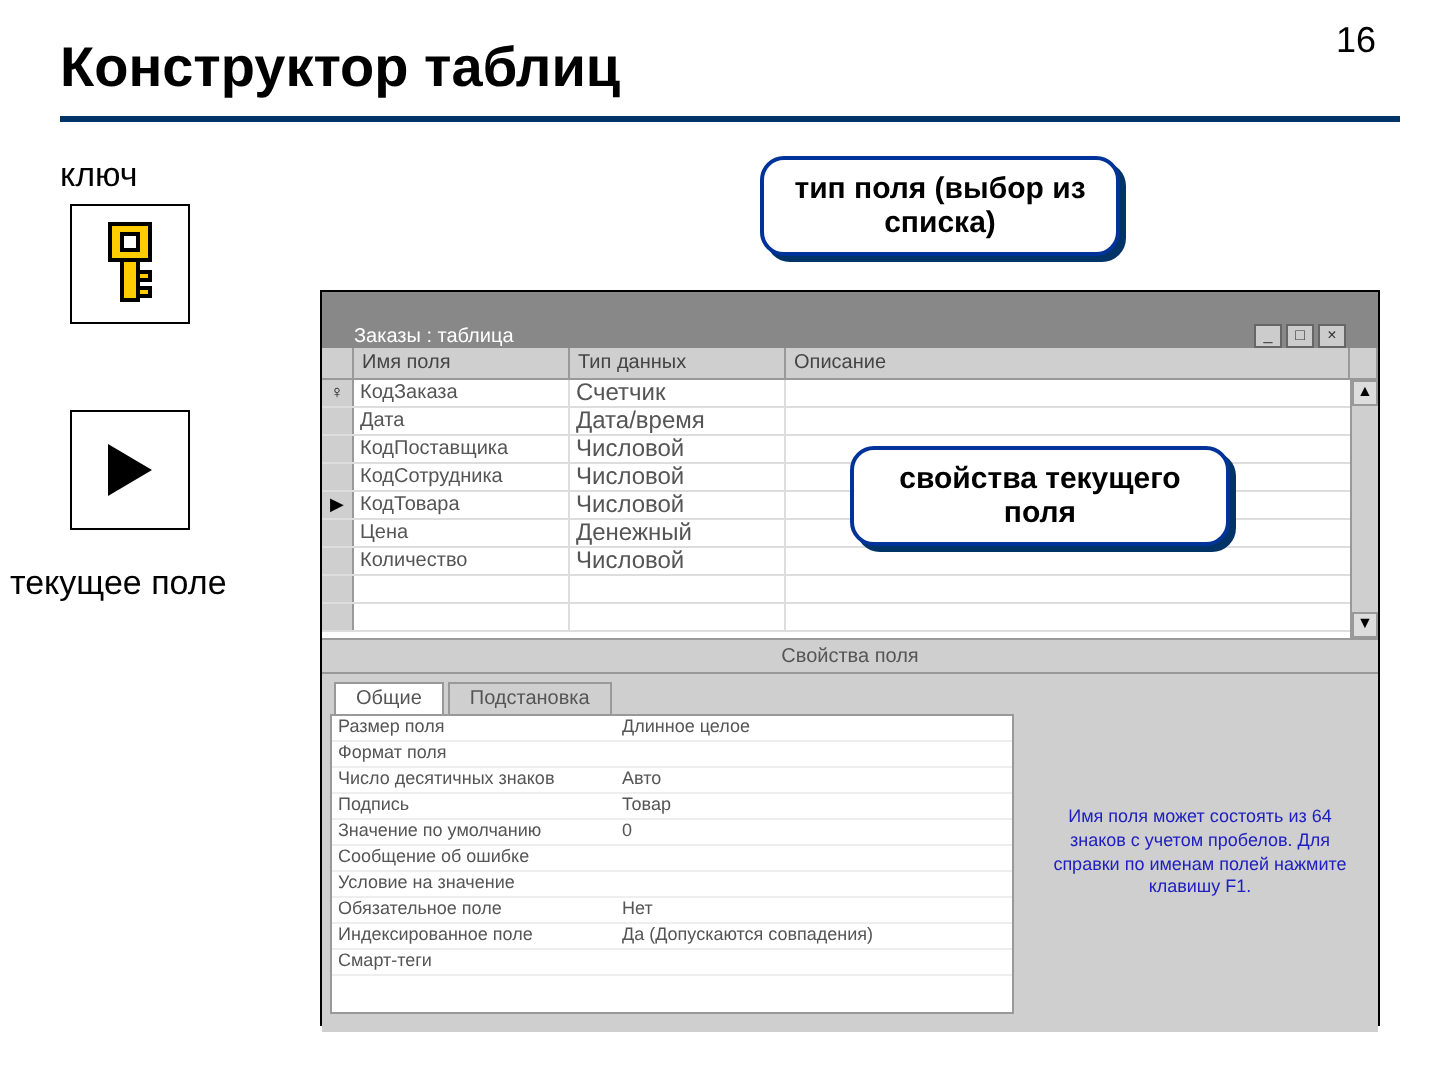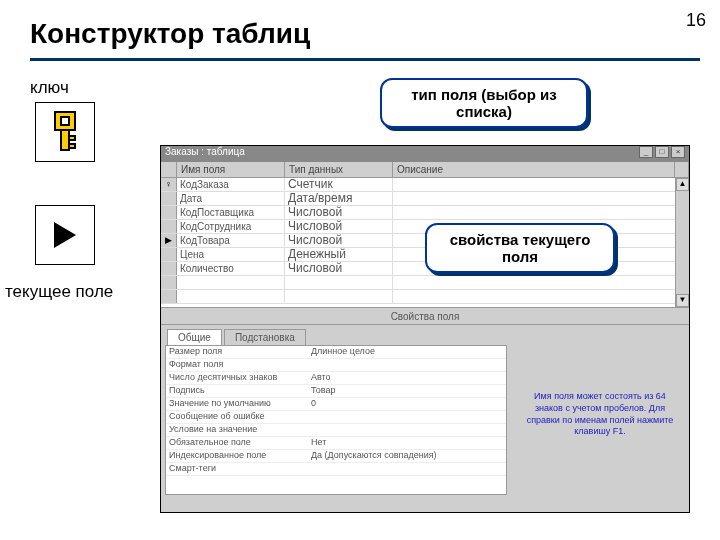--- a/index.html
+++ b/index.html
@@ -1,29 +1,29 @@
 <!DOCTYPE html>
 <html><head>
 <meta charset="utf-8">
 <style>
 *{box-sizing:border-box;margin:0;padding:0;font-family:Arial,sans-serif}
 body{width:720px;height:540px;background:#fff;position:relative;overflow:hidden}
-.page-num{position:absolute;top:10px;right:14px;font-size:18px}
+.page-num{position:absolute;top:10px;right:32px;font-size:18px}
 .title{font-size:28px;font-weight:bold;padding:18px 0 8px 30px}
 .hr{height:3px;background:#003366;margin:0 20px 0 30px}
 .label-key{position:absolute;top:78px;left:30px;font-size:17px}
 .label-cur{position:absolute;top:282px;left:5px;font-size:17px}
 .icon-box{position:absolute;width:60px;height:60px;border:1px solid #000;background:#fff;display:flex;align-items:center;justify-content:center}
 .key-box{top:102px;left:35px}
 .cur-box{top:205px;left:35px}
 .callout{position:absolute;background:#fff;border:2px solid #003399;border-radius:12px;padding:6px 14px;text-align:center;font-size:15px;font-weight:bold;box-shadow:3px 3px 0 #003366;z-index:5}
-.call1{top:78px;left:380px;width:208px}
+.call1{top:78px;left:380px;width:180px}
 .call2{top:223px;left:425px;width:190px}
 .window{position:absolute;top:145px;left:160px;width:530px;height:368px;background:#cfcfcf;border:1px solid #000;font-size:10px}
-.titlebar{height:16px;background:#888;color:#fff;display:flex;align-items:flex-start;padding:0 4px;font-size:10px}
+.titlebar{height:28px;background:#888;color:#fff;display:flex;align-items:flex-end;padding:0 16px;font-size:10px}
 .titlebar .spacer{flex:1}
 .winbtn{width:14px;height:12px;background:#ccc;border:1px solid #666;margin-left:2px;text-align:center;line-height:9px;font-size:8px;color:#333}
 .grid-header{display:flex;height:16px;background:#cfcfcf;border-bottom:1px solid #999}
 .grid-header div{border-right:1px solid #999;padding:2px 4px;font-size:10px;color:#444}
 .gh-sel{width:16px;background:#cfcfcf}
 .gh1{width:108px}
 .gh2{width:108px}
 .gh3{flex:1}
 .gh-scroll{width:14px}
 .grid-body{background:#fff;height:130px;overflow:hidden;position:relative;border-bottom:1px solid #999}

